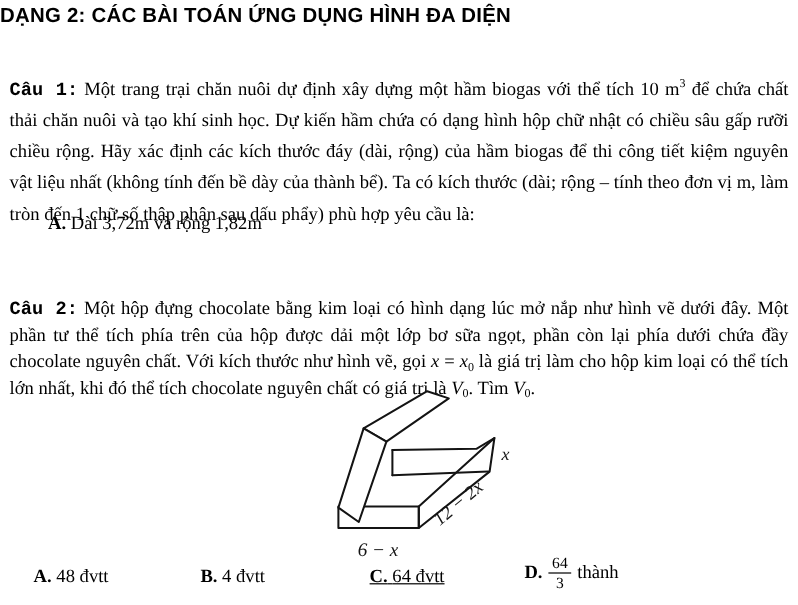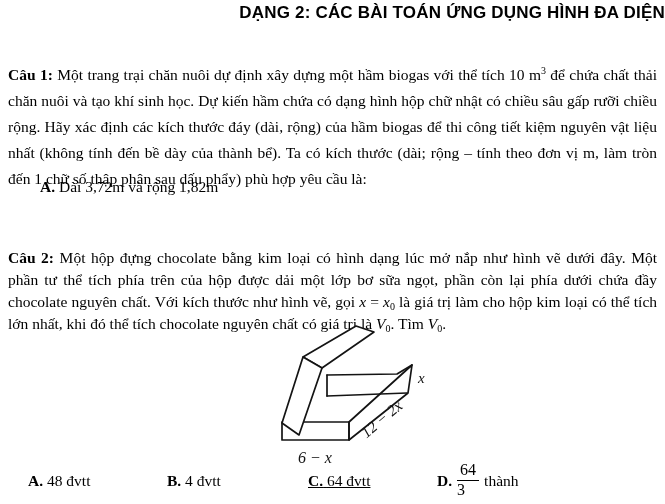--- a/index.html
+++ b/index.html
@@ -1,45 +1,45 @@
 <!DOCTYPE html>
 <html><head>
 <meta charset="utf-8">
 <style>
   html,body{margin:0;padding:0;background:#fff;}
   .page{
     position:relative;width:665px;height:504px;background:#fff;color:#000;
     font-family:"Liberation Serif","DejaVu Serif",serif;overflow:hidden;
   }
   .doc-title{
-    position:absolute;top:3px;left:0;right:0;text-align:right;
+    position:absolute;top:3px;left:0;right:0;text-align:left;
     font-family:"Liberation Sans","DejaVu Sans",sans-serif;
     font-weight:bold;font-size:17px;letter-spacing:.2px;
   }
   .para{position:absolute;left:8px;width:649px;font-size:15.5px;text-align:justify;}
   .para-q1{top:46px;line-height:26px;}
   .para-q2{top:231px;line-height:22px;}
-  .qlabel{font-weight:bold;}
+  .qlabel{font-weight:bold;font-family:Liberation Mono, monospace;}
   sup{font-size:10px;line-height:0;}
   sub{font-size:10px;line-height:0;vertical-align:-3px;}
   i{font-style:italic;}
   .opts-q1{
     position:absolute;top:174px;left:40px;width:600px;
     display:grid;grid-template-columns:250px auto;row-gap:1px;
     font-size:15.5px;line-height:26px;
   }
   .okey{font-weight:bold;}
   .figure{position:absolute;left:268px;top:320px;width:200px;height:150px;}
   .opts-q2{position:absolute;top:0;left:0;width:665px;height:424px;pointer-events:none;}
   .optb{position:absolute;font-size:15.5px;line-height:17px;white-space:nowrap;}
   .opt-a{left:28px;top:472px;}
   .opt-b{left:167px;top:472px;}
   .opt-c{left:308px;top:472px;text-decoration:underline;}
   .opt-d{left:437px;top:462px;display:flex;align-items:center;gap:5px;}
-  .frac{display:inline-block;text-align:left;line-height:1.05;font-size:16px;}
+  .frac{display:inline-block;text-align:center;line-height:1.05;font-size:13px;}
   .frac .num{display:block;padding:0 3px 1px 3px;border-bottom:1.4px solid #000;}
   .frac .den{display:block;padding-top:1px;}
 </style>
 </head>
 <body>
 
 <div class="page">
 
   <div class="doc-title">DẠNG 2: CÁC BÀI TOÁN ỨNG DỤNG HÌNH ĐA DIỆN</div>
 

